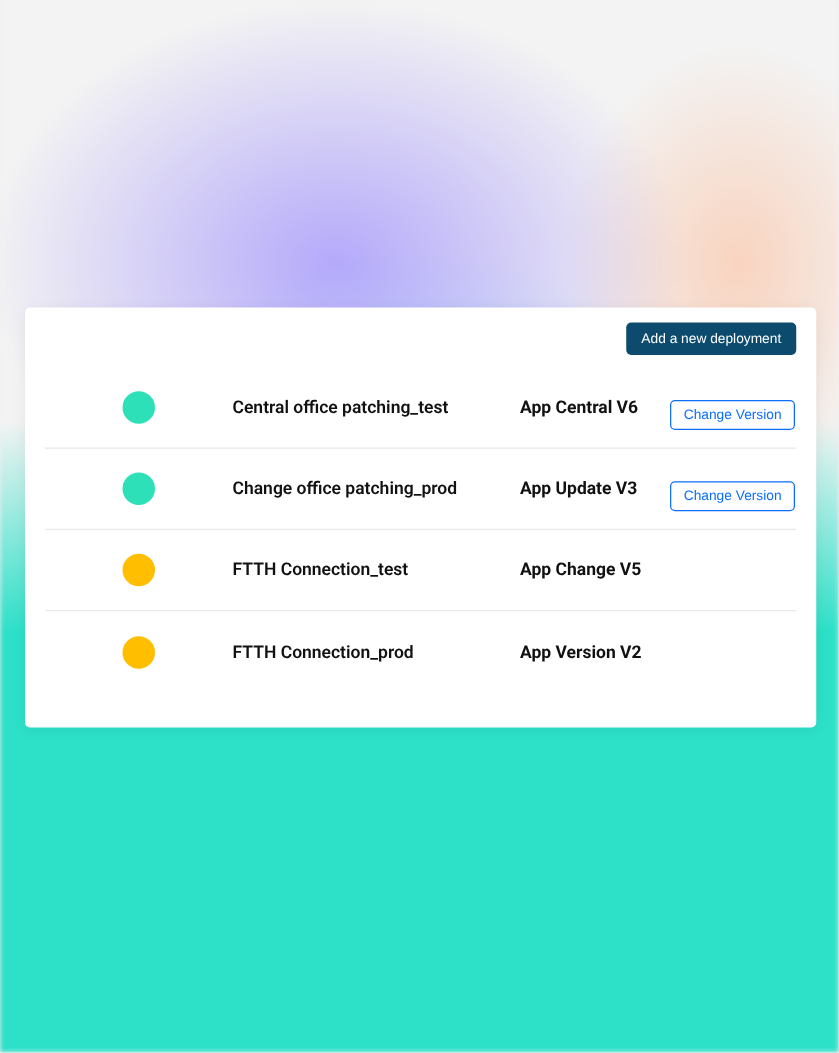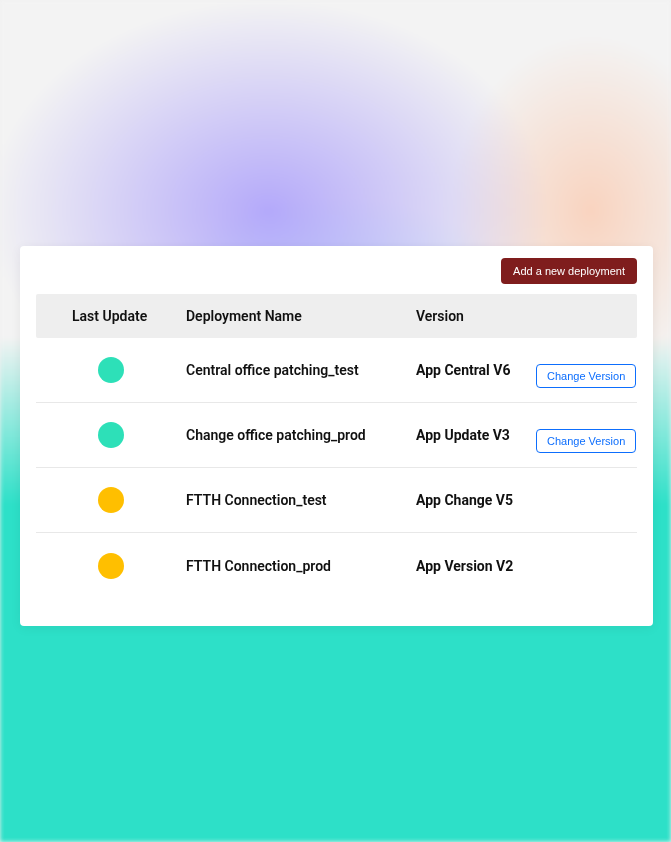--- a/index.html
+++ b/index.html
@@ -30,21 +30,21 @@
       border-radius: 4px;
       box-shadow: 0 2px 12px rgba(0,0,0,0.06);
       padding: 12px 16px 28px 16px;
     }
     .toolbar {
       display: flex;
       justify-content: flex-end;
       margin-bottom: 10px;
     }
     .btn-primary {
-      background: #7f1d1d;
+      background: #0c4a6e;
       color: #fff;
       border: none;
       font-size: 11px;
       font-weight: 500;
       padding: 7px 12px;
       border-radius: 4px;
       cursor: pointer;
     }
     .btn-outline {
       background: #fff;
@@ -116,26 +116,20 @@
 </head>
 <body>
 
 <div class="bg"></div>
 
 <div class="card">
   <div class="toolbar">
     <button class="btn-primary">Add a new deployment</button>
   </div>
 
-  <div class="table-header">
-    <div class="th th-update">Last Update</div>
-    <div class="th th-name">Deployment Name</div>
-    <div class="th th-version">Version</div>
-    <div></div>
-  </div>
 
   <div class="rows" id="rows-container">
       <div class="row">
         <div class="status-cell">
           <div class="status-dot status-green"></div>
         </div>
         <div class="name-cell">Central office patching_test</div>
         <div class="version-cell">App Central V6</div>
         <div class="action-cell">
           <button class="btn-outline">Change Version</button>

